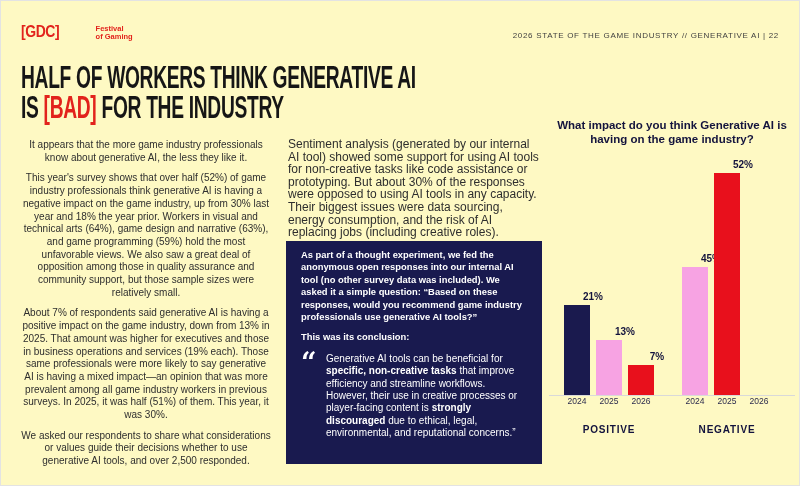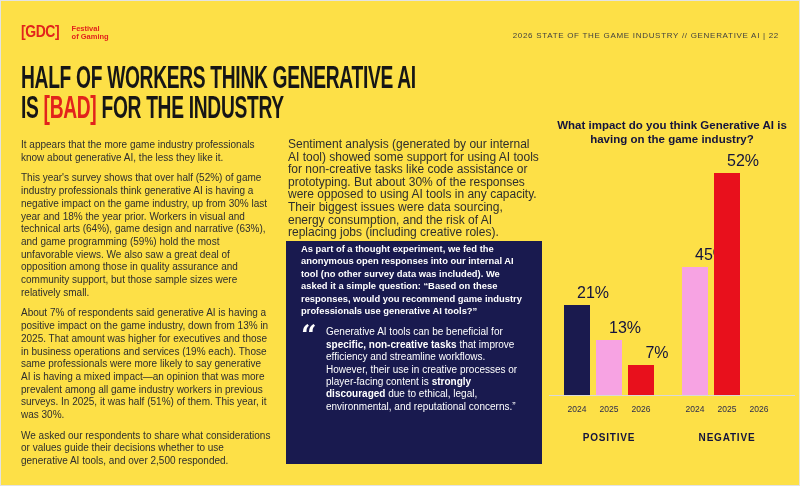--- a/index.html
+++ b/index.html
@@ -4,63 +4,63 @@
 <style>
   * { box-sizing: border-box; }
   html,body { margin:0; padding:0; }
   body {
     width:800px; height:486px;
     background:#f3f3f3;
     font-family:"Liberation Sans", sans-serif;
   }
   #slide {
     position:relative; width:800px; height:486px;
-    background:#fde047; overflow:hidden;
+    background:#fef9c3; overflow:hidden;
     border:1px solid #e3e3e3;
   }
 
   
   .logo { position:absolute; left:20px; top:22px; display:flex; align-items:flex-start; gap:4px; color:#e2231c; }
   .logo-gdc { font-weight:900; font-size:17px; line-height:17px; letter-spacing:-0.5px; transform:scaleX(0.82); transform-origin:left top; }
-  .logo-tag { font-size:7.5px; line-height:8px; font-weight:bold; margin-top:2px; }
+  .logo-tag { font-size:7.5px; line-height:8px; font-weight:bold; margin-top:2px;margin-left:24px; }
   .meta { position:absolute; right:20px; top:30px; font-size:8px; letter-spacing:0.7px; color:#3f3f3f; white-space:nowrap;margin-left:45px; }
 
   
   h1 {
     position:absolute; left:20px; top:62px; margin:0;
     font-size:31px; line-height:30px; font-weight:900;
     color:#161616; white-space:nowrap; letter-spacing:-0.5px;
     transform:scaleX(0.62); transform-origin:left top;
   }
   h1 .accent { color:#e2231c; }
 
   
-  .col-left { position:absolute; left:20px; top:138px; width:250px; font-size:10px; line-height:12.7px; color:#2e2e2e; }
+  .col-left { position:absolute; left:20px; top:138px; width:250px; font-size:10px; line-height:12.7px; color:#2e2e2e;text-align:center; }
   .col-left p { margin:0 0 8px 0; }
   .col-mid-intro { position:absolute; left:287px; top:137px; width:252px; font-size:12px; line-height:12.6px; color:#2e2e2e; }
 
   
   .callout {
     position:absolute; left:285px; top:240px; width:256px; min-height:223px;
-    background:#191a4f; color:#ffffff; padding:2px 15px 12px 15px;
+    background:#191a4f; color:#ffffff; padding:8px 15px 12px 15px;
   }
   .callout p { margin:0 0 8px 0; font-weight:bold; font-size:9.4px; line-height:12.4px; }
   .quote { display:flex; gap:7px; margin-top:9px; }
   .quote-icon { font-family:"DejaVu Serif", serif; font-size:27px; line-height:20px; font-weight:bold; flex:0 0 18px; }
   .quote-text { font-size:10px; line-height:12.4px; }
 
   
   .chart { position:absolute; left:548px; top:117px; width:246px; }
   .chart-title { font-weight:bold; font-size:11.5px; line-height:14px; text-align:center; color:#13133d; padding:0 6px; }
   .cbars-row { display:flex; align-items:flex-end; gap:28px; height:250px; padding-left:15px; border-bottom:1px solid #d9d9d9; }
   .cgroup-bars { display:flex; align-items:flex-end; gap:6px; }
   .cbarcol { display:flex; flex-direction:column; align-items:center; justify-content:flex-end; width:26px; }
-  .cval { font-size:16px; font-weight:normal; color:#13133d; margin-bottom:3px; white-space:nowrap;padding-left:32px; }
+  .cval { font-size:10px; font-weight:bold; color:#13133d; margin-bottom:3px; white-space:nowrap;padding-left:32px; }
   .cbar { width:26px; }
-  .cfoot-row { display:flex; gap:28px; padding-left:15px; margin-top:8px;align-items:flex-end; }
+  .cfoot-row { display:flex; gap:28px; padding-left:15px; margin-top:0;align-items:flex-end; }
   .cgroup-years { display:flex; gap:6px; }
   .cyear { width:26px; text-align:center; font-size:8.5px; color:#2b2b4d; }
   .cglabels-row { display:flex; gap:28px; padding-left:15px; margin-top:18px; }
   .cglabel { width:90px; text-align:center; font-size:10px; font-weight:bold; letter-spacing:0.8px; color:#13133d; }
 </style>
 </head>
 <body>
 
 <div id="slide">
 
@@ -82,20 +82,21 @@
       <p>It appears that the more game industry professionals know about generative AI, the less they like it.</p>
       <p>This year's survey shows that over half (52%) of game industry professionals think generative AI is having a negative impact on the game industry, up from 30% last year and 18% the year prior. Workers in visual and technical arts (64%), game design and narrative (63%), and game programming (59%) hold the most unfavorable views. We also saw a great deal of opposition among those in quality assurance and community support, but those sample sizes were relatively small.</p>
       <p>About 7% of respondents said generative AI is having a positive impact on the game industry, down from 13% in 2025. That amount was higher for executives and those in business operations and services (19% each). Those same professionals were more likely to say generative AI is having a mixed impact—an opinion that was more prevalent among all game industry workers in previous surveys. In 2025, it was half (51%) of them. This year, it was 30%.</p>
       <p>We asked our respondents to share what considerations or values guide their decisions whether to use generative AI tools, and over 2,500 responded.</p>
     </div>
 
   <div class="col-mid-intro">Sentiment analysis (generated by our internal AI tool) showed some support for using AI tools for non-creative tasks like code assistance or prototyping. But about 30% of the responses were opposed to using AI tools in any capacity. Their biggest issues were data sourcing, energy consumption, and the risk of AI replacing jobs (including creative roles).</div>
 
   <div class="callout">
     <p>As part of a thought experiment, we fed the anonymous open responses into our internal AI tool (no other survey data was included). We asked it a simple question: “Based on these responses, would you recommend game industry professionals use generative AI tools?”</p>
+    <p>This was its conclusion:</p>
     <div class="quote">
       <span class="quote-icon">“</span>
       <span class="quote-text"><span>Generative AI tools can be beneficial for </span><span style="font-weight: bold;">specific, non-creative tasks</span><span> that improve efficiency and streamline workflows. However, their use in creative processes or player-facing content is </span><span style="font-weight: bold;">strongly discouraged</span><span> due to ethical, legal, environmental, and reputational concerns.”</span></span>
     </div>
   </div>
 
   <div class="chart">
     <div class="chart-title">What impact do you think Generative AI is having on the game industry?</div>
     <div class="cbars-row">
         <div class="cgroup-bars">

